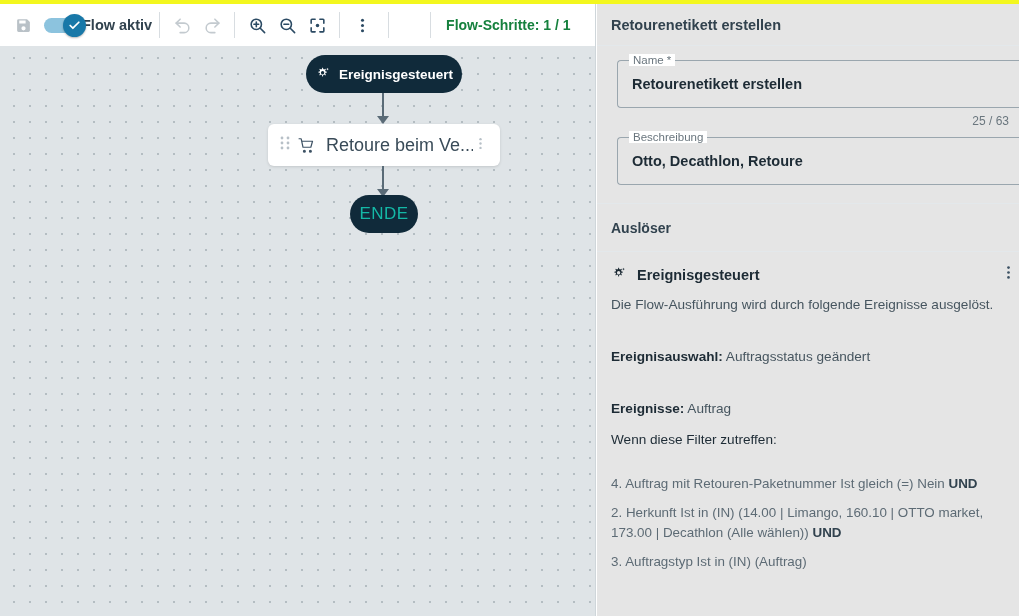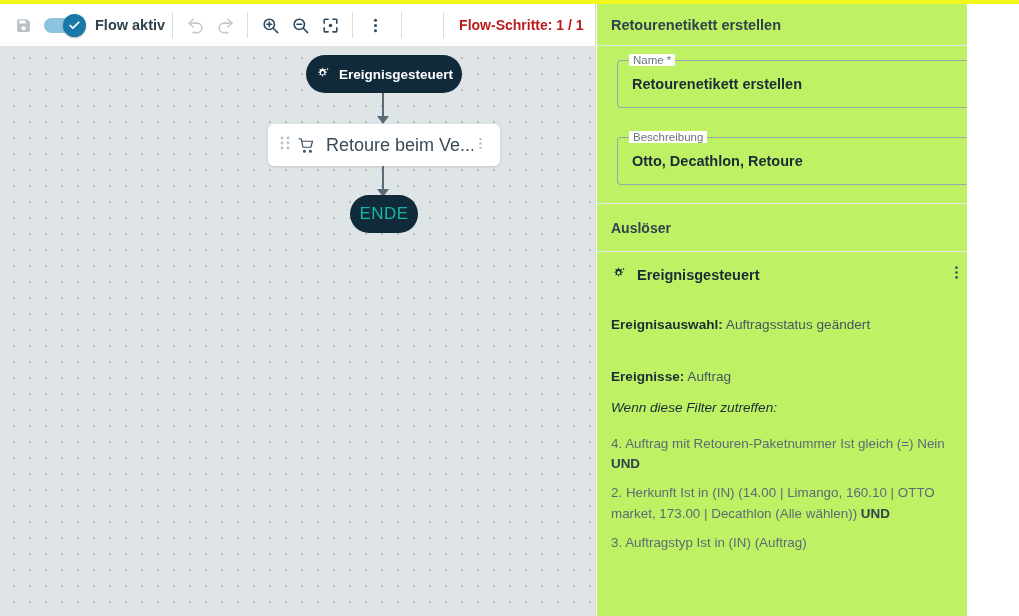--- a/index.html
+++ b/index.html
@@ -84,30 +84,29 @@
     right: -4px;
     top: -4px;
     width: 23px; height: 23px;
     border-radius: 50%;
     background: #1878a8;
     display: flex; align-items: center; justify-content: center;
     box-shadow: 0 1px 2px rgba(0,0,0,.28);
   }
   .toggle .thumb svg { display:block; }
   .toggle-label {
-    margin-left: 13px;
     font-size: 14.5px;
     color: #31424e;
     font-weight: 600;
     white-space: nowrap;
   }
 
   .flow-steps {
     font-size: 14px;
-    color: #b91c1c;
+    color: #15803d;
     font-weight: 700;
     white-space: nowrap;
     flex: none;
     margin-left: 8px;
   }
 
   
   .canvas {
     position: relative;
     height: 570px;
@@ -198,23 +197,23 @@
     border-top: 8px solid #5a6b77;
   }
   .arrow-1 { top: 70px; }
   .arrow-2 { top: 143px; }
 
   
   .panel {
     position: absolute;
     top: 4px;
     left: 597px;
-    width: 370px;
+    width: 422px;
     height: 612px;
-    background: #bef264;
+    background: #e5e5e5;
     overflow: hidden;
   }
   .panel-header {
     height: 42px;
     display: flex;
     align-items: center;
     padding: 0 0 0 14px;
     border-bottom: 1px solid #e3e8eb;
   }
   .panel-title {
@@ -309,22 +308,21 @@
     font-size: 13.6px;
     color: #46555f;
     line-height: 1.48;
     margin-top: 32px;
   }
   .kv b { color: #1d2b35; font-weight: 700; }
 
   .filters-head {
     font-size: 13.6px;
     color: #1d2b35;
-    margin-bottom: 19px;
-    font-style: italic;
+    margin-bottom: 27px;
   }
   .filter-item {
     font-size: 13.4px;
     color: #5d6b75;
     line-height: 1.5;
     margin-bottom: 9px;
   }
   .filter-item b { color: #31424e; font-weight: 700; }
 </style>
 </head>
@@ -512,20 +510,21 @@
         <div class="trigger-title-row">
           <span style="display:flex;">
             <svg width="17" height="17" viewBox="0 0 24 24" fill="#1d2b35">
               <path d="M11.3 2.5h-1.1l-.3 1.9c-.5.15-1 .36-1.4.64l-1.6-1.1-.8.8 1.1 1.6c-.28.42-.49.9-.63 1.4l-1.9.3v1.1l1.9.3c.14.5.35.97.63 1.4l-1.1 1.6.8.8 1.6-1.1c.42.28.9.5 1.4.64l.3 1.9h1.1l.3-1.9c.5-.14.97-.36 1.4-.64l1.6 1.1.8-.8-1.1-1.6c.28-.43.5-.9.63-1.4l1.9-.3v-1.1l-1.9-.3a4.9 4.9 0 0 0-.63-1.4l1.1-1.6-.8-.8-1.6 1.1c-.43-.28-.9-.49-1.4-.64l-.3-1.9zm-.55 4.6a2.4 2.4 0 1 1 0 4.8 2.4 2.4 0 0 1 0-4.8z"></path>
               <path d="M17.6 2.3l.55 1.5 1.5.55-1.5.55-.55 1.5-.55-1.5-1.5-.55 1.5-.55.55-1.5z"></path>
             </svg>
           </span>
           <span class="trigger-title">Ereignisgesteuert</span>
         </div>
 
+        <div class="trig-desc">Die Flow-Ausführung wird durch folgende Ereignisse ausgelöst.</div>
 
         <div class="kv-list">
           <div class="kv">
             <b>Ereignisauswahl:</b><span> Auftragsstatus geändert</span>
           </div>
           <div class="kv">
             <b>Ereignisse:</b><span> Auftrag</span>
           </div>
         </div>
 

